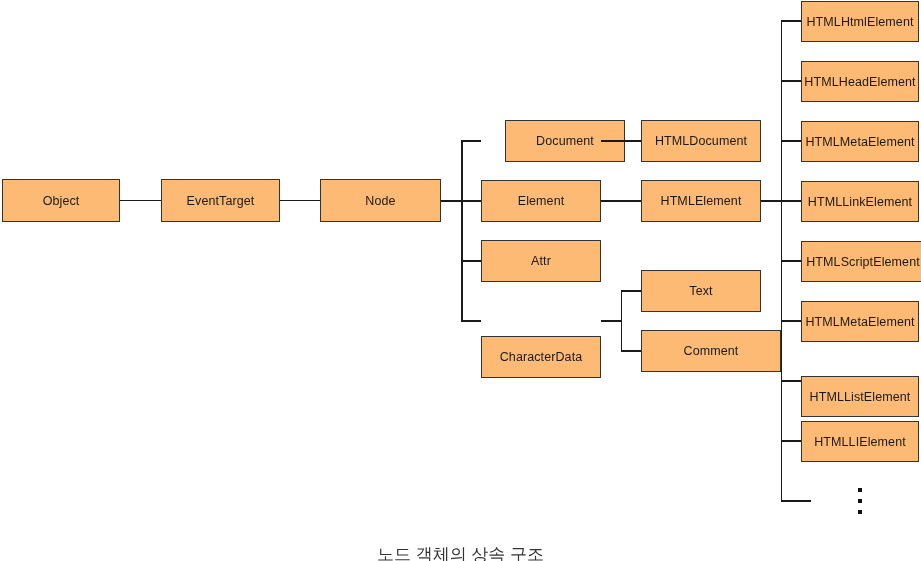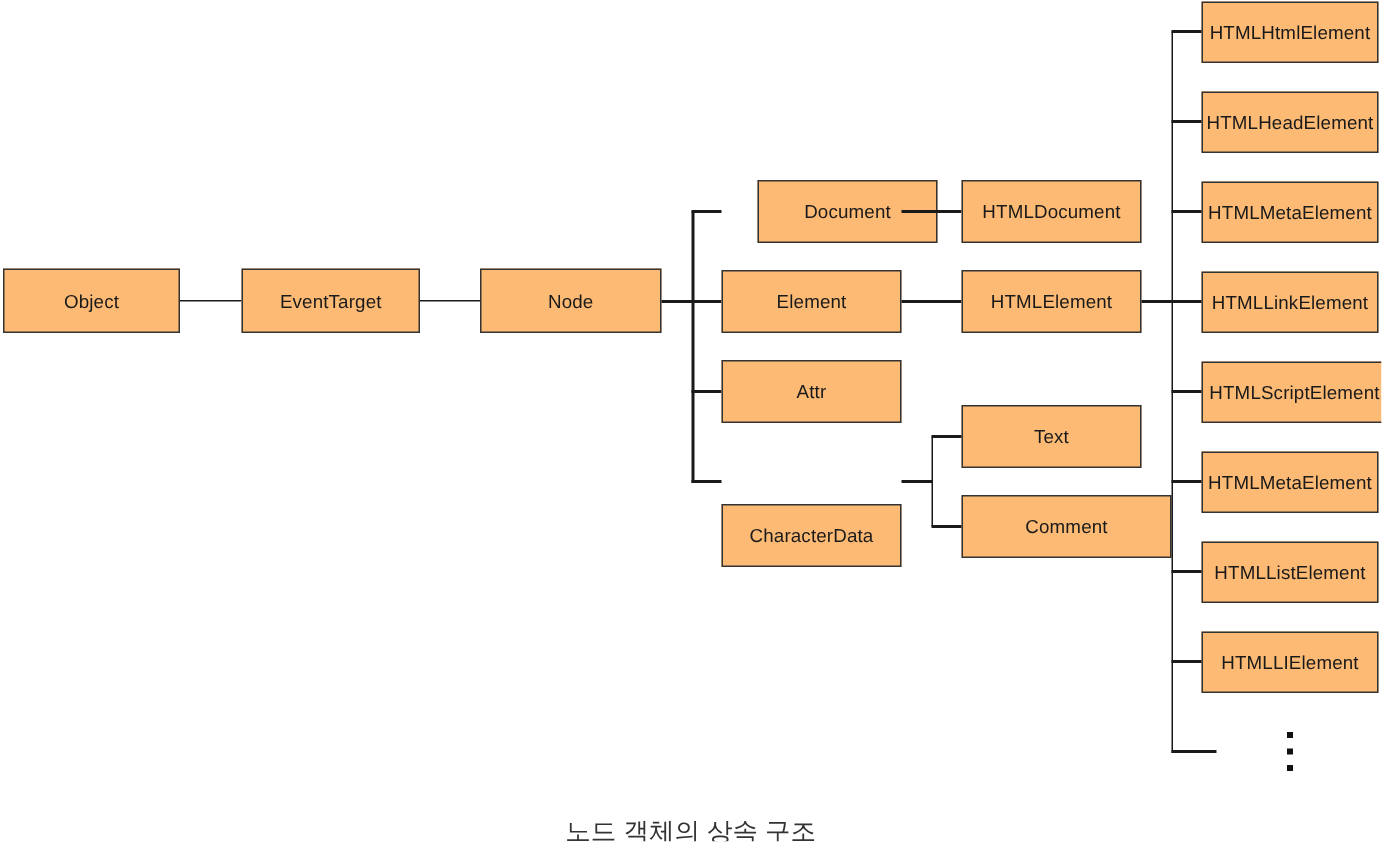--- a/index.html
+++ b/index.html
@@ -143,21 +143,21 @@
   </div>
   <div class="node-box" style="left:801px; top:181px; width:118px; height:41px;">
     <span>HTMLLinkElement</span>
   </div>
   <div class="node-box" style="left:801px; top:241px; width:124px; height:41px;">
     <span>HTMLScriptElement</span>
   </div>
   <div class="node-box" style="left:801px; top:301px; width:118px; height:41px;">
     <span>HTMLMetaElement</span>
   </div>
-  <div class="node-box" style="left:801px; top:361px; width:118px; height:41px;">
+  <div class="node-box" style="left:801px; top:376px; width:118px; height:41px;">
     <span>HTMLListElement</span>
   </div>
   <div class="node-box" style="left:801px; top:421px; width:118px; height:41px;">
     <span>HTMLLIElement</span>
   </div>
 
   <div class="ellipsis" style="left:857px; top:488px; width:6px; height:26px;">
     <i></i>
       <i></i>
       <i></i>

